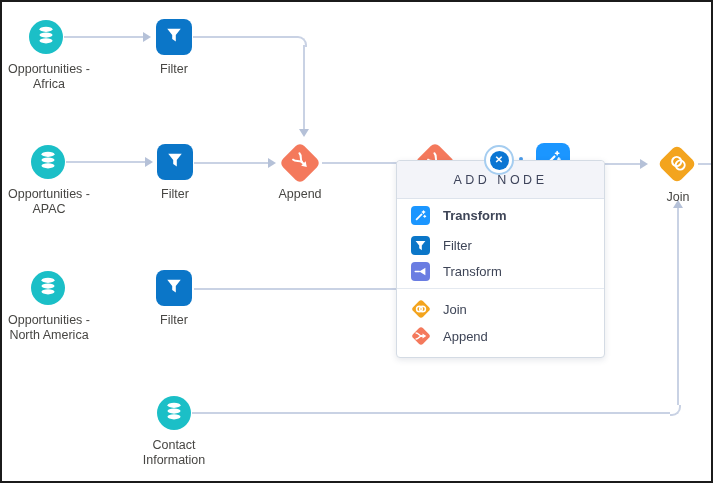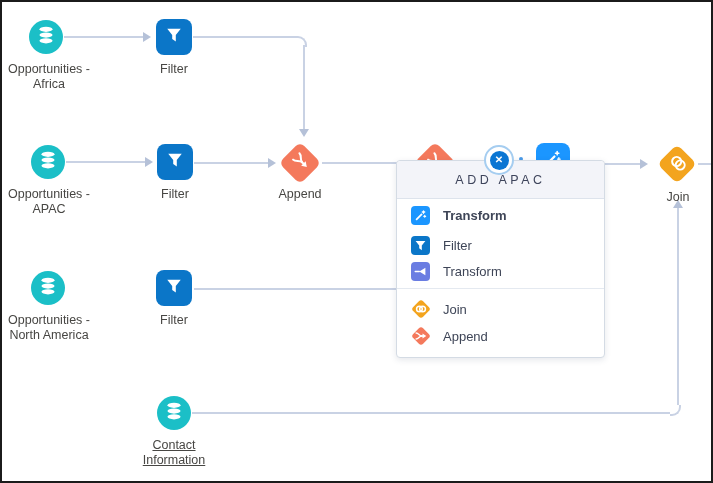--- a/index.html
+++ b/index.html
@@ -223,28 +223,28 @@
     <span>
       <svg width="20" height="20" viewBox="0 0 16 16">
           <g fill="#ffffff">
             <ellipse cx="8" cy="3.4" rx="5.2" ry="2.1"></ellipse>
             <ellipse cx="8" cy="8" rx="5.2" ry="2.1"></ellipse>
             <ellipse cx="8" cy="12.6" rx="5.2" ry="2.1"></ellipse>
           </g>
         </svg>
     </span>
   </div>
-  <div class="node-label" style="left:107px;top:436px;text-decoration:underline;">
+  <div class="node-label" style="left:107px;top:436px;">
     <div>Contact</div>
       <div>Information</div>
   </div>
 
   <div class="popup">
     <div class="popup-header">
-      <span class="popup-title">ADD APAC</span>
+      <span class="popup-title">ADD NODE</span>
     </div>
 
     <div class="menu-item" style="top:42px;font-weight:bold;">
       <span class="menu-icon-sq" style="background:#1b96ff;">
         <svg width="13" height="13" viewBox="0 0 16 16">
             <g stroke="#ffffff" stroke-linecap="round">
               <line x1="3.2" y1="12.8" x2="9.3" y2="6.7" stroke-width="2.2"></line>
               <path d="M11.7 2.2v3M10.2 3.7h3" stroke-width="1.6"></path>
               <path d="M13.2 7.8v2.4M12 9h2.4" stroke-width="1.4"></path>
             </g>

